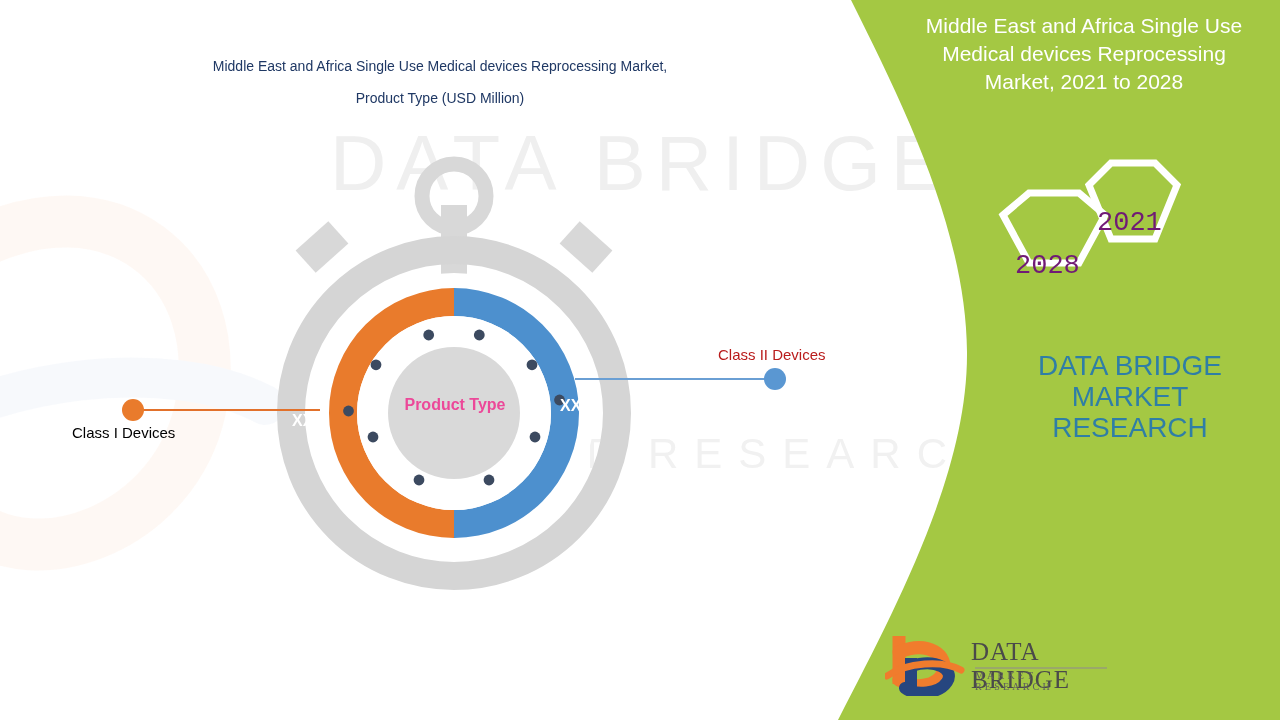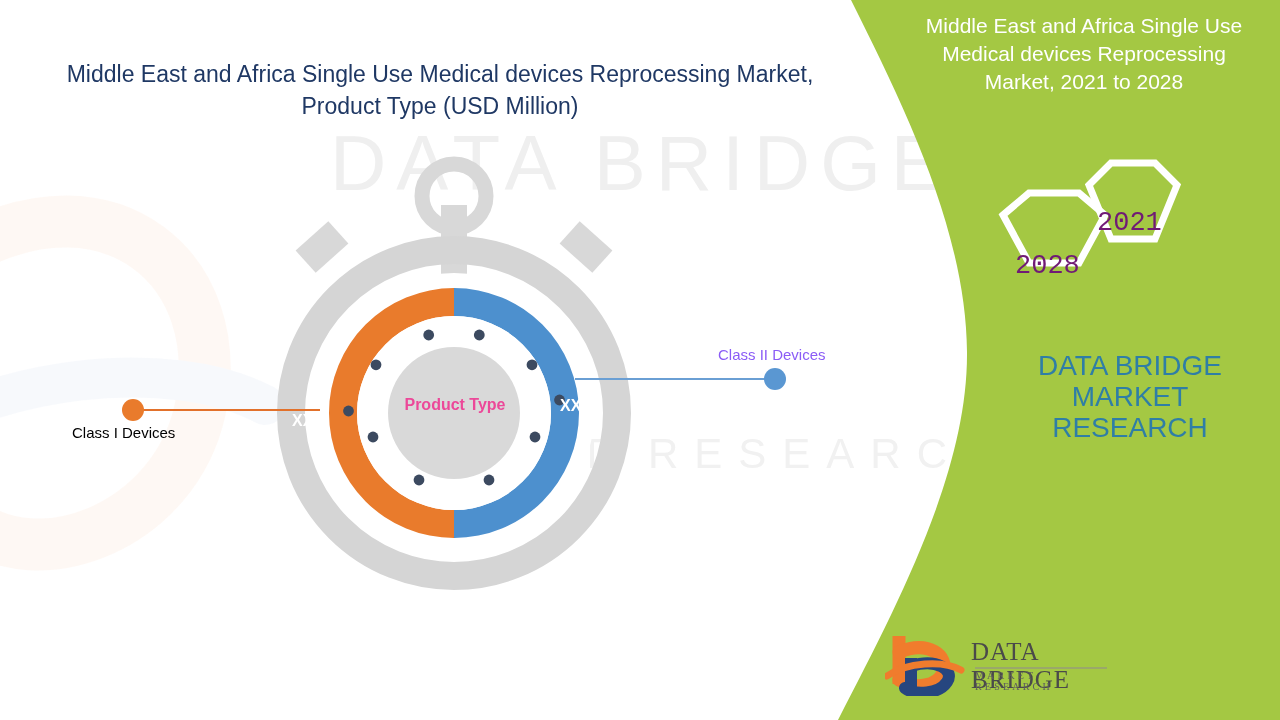--- a/index.html
+++ b/index.html
@@ -128,24 +128,23 @@
   }
 
   
   .main-title {
     position: absolute;
     left: 45px;
     top: 50px;
     width: 790px;
     text-align: center;
     color: #1f3864;
-    font-size: 23px;
+    font-size: 14px;
     line-height: 32px;
     font-family: "Liberation Sans", sans-serif;
-    margin-top: 8px;
   }
 
   .chart-area {
     position: absolute;
     left: 0;
     top: 0;
     width: 880px;
     height: 720px;
   }
 
@@ -178,21 +177,21 @@
     white-space: nowrap;
   }
   .leg-label.class1 {
     left: 72px;
     top: 424px;
     color: #000000;
   }
   .leg-label.class2 {
     left: 718px;
     top: 346px;
-    color: #8b5cf6;
+    color: #b91c1c;
   }
 </style>
 </head>
 <body>
 
 <div id="canvas">
 
   <div class="wm-layer">
     <svg class="wm-logo" viewBox="0 0 420 600">
       <path d="M95 40 L95 560" stroke="#fdeadd" stroke-width="52" fill="none" stroke-linecap="round"></path>

